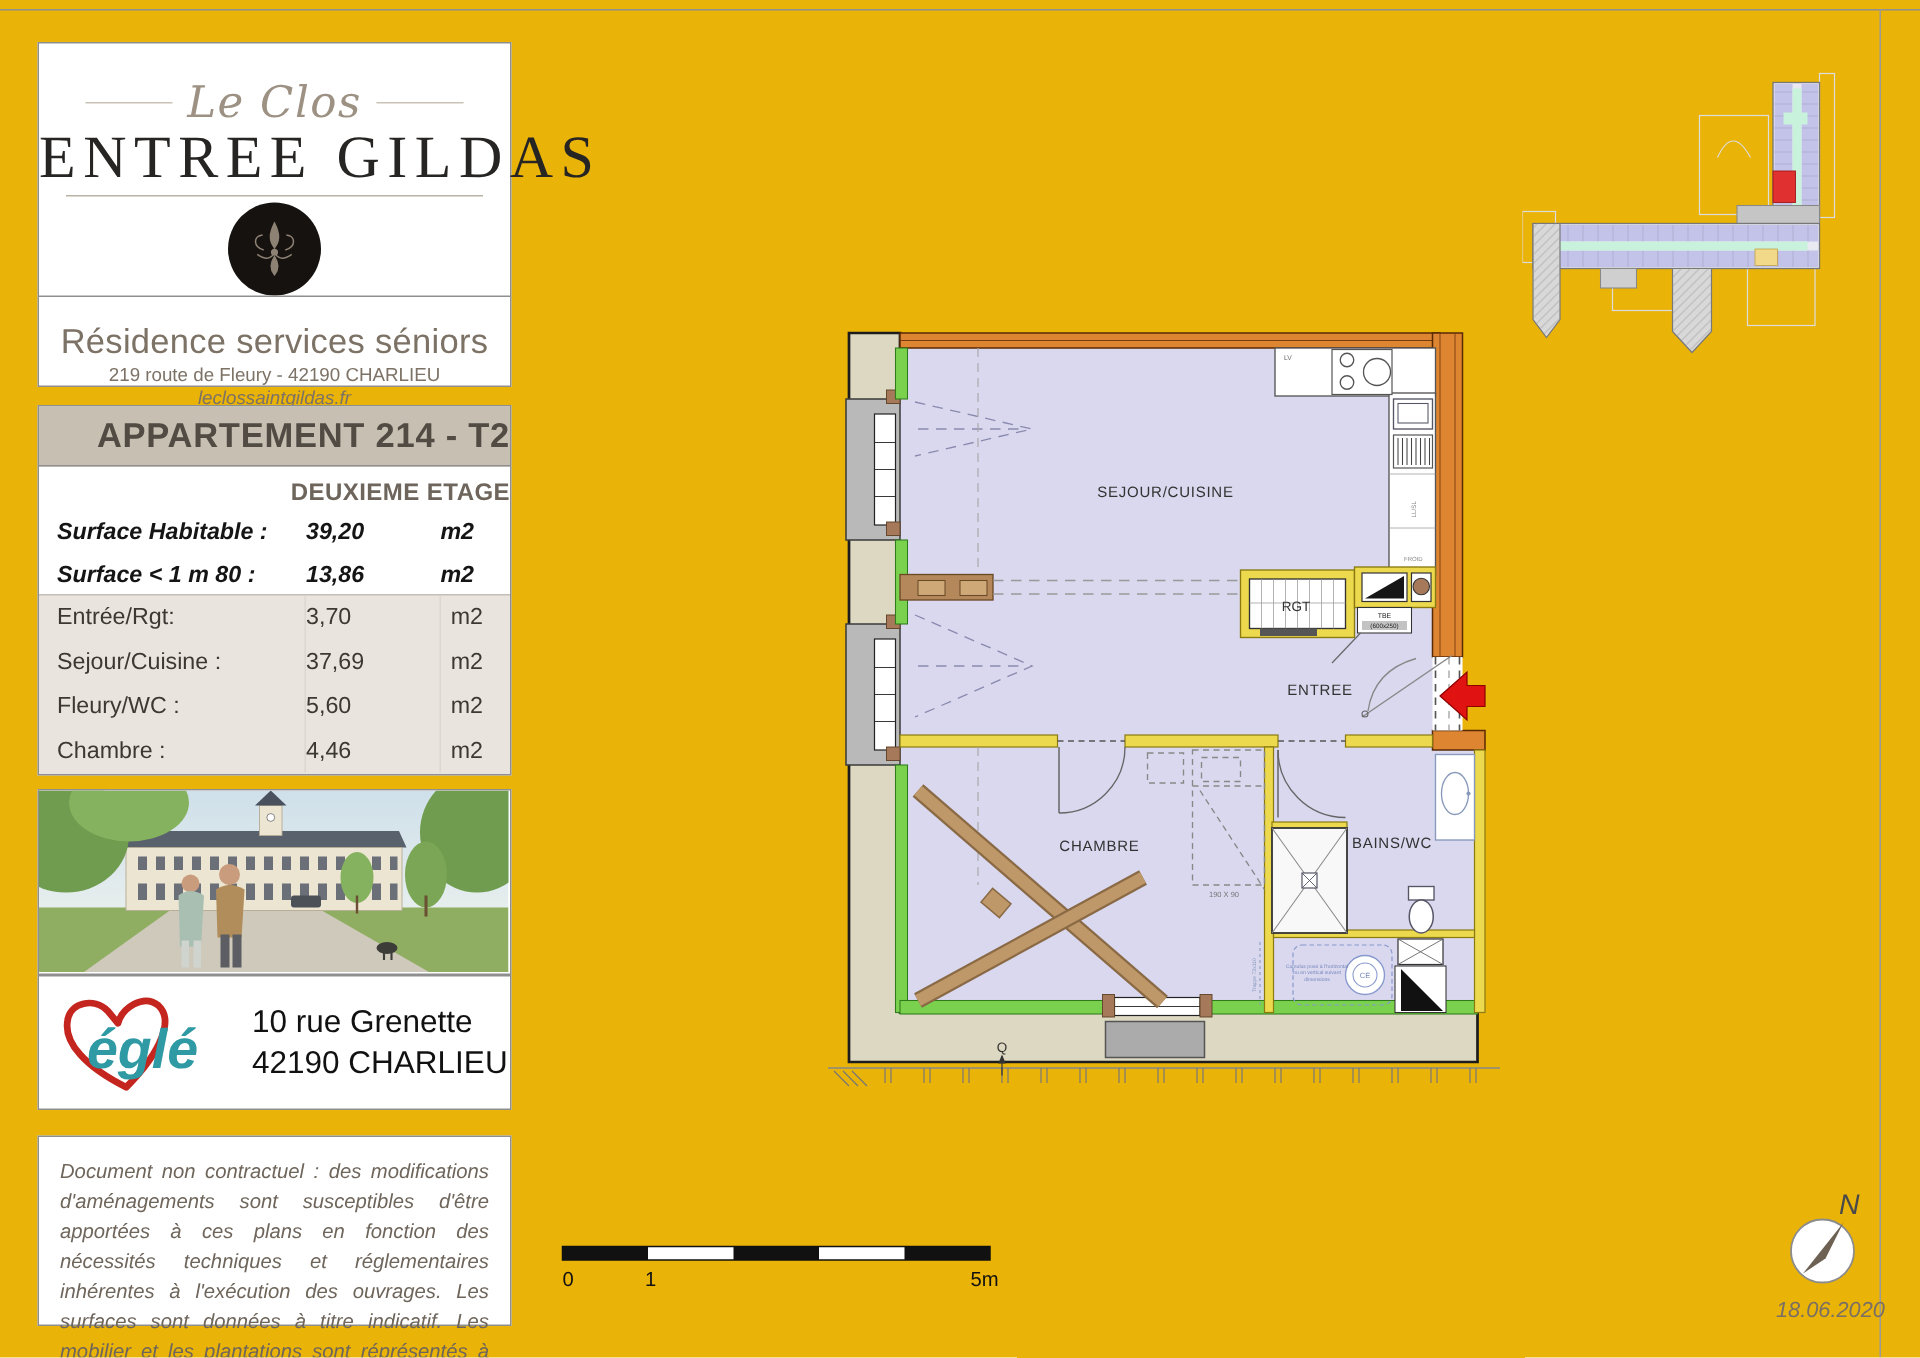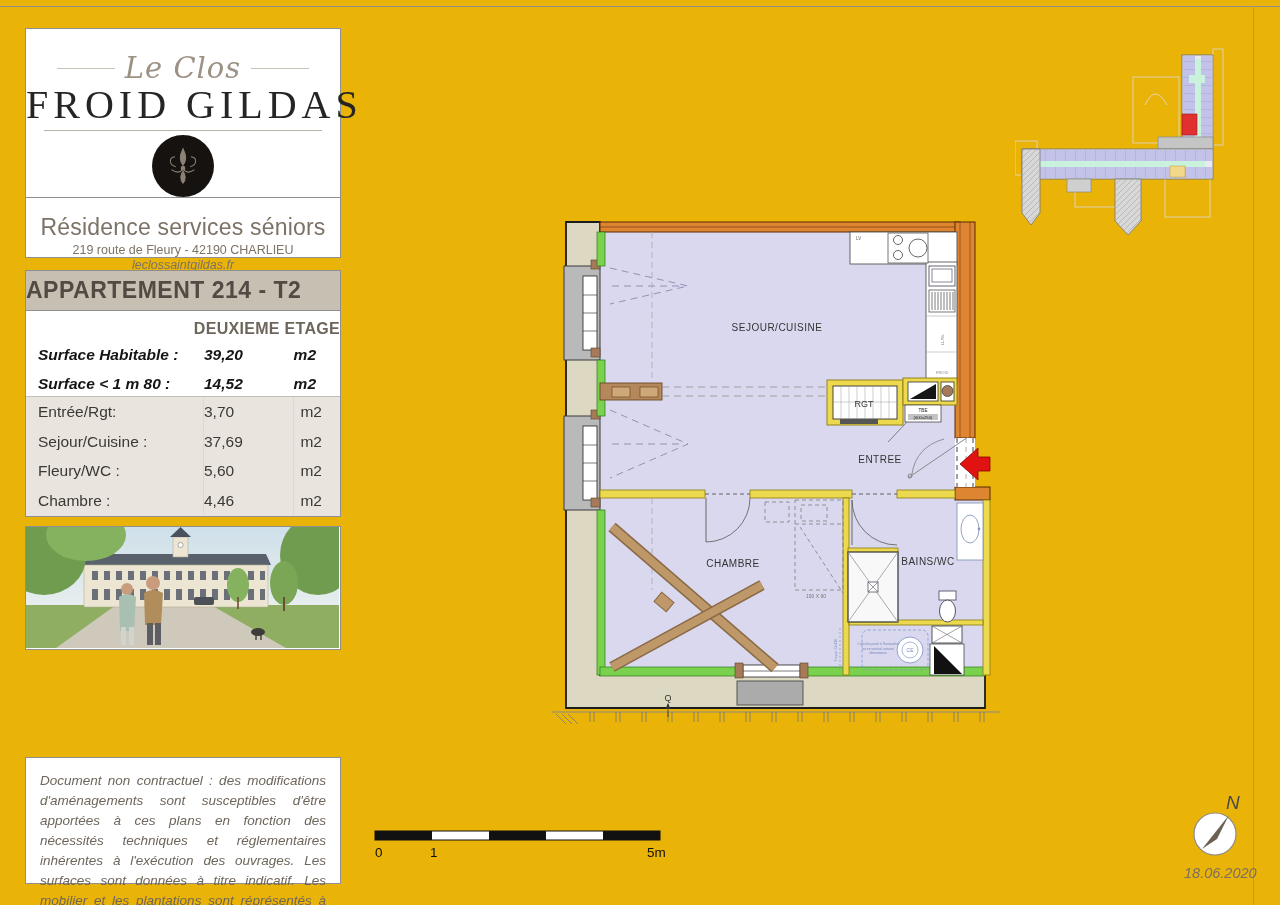--- a/index.html
+++ b/index.html
@@ -22,21 +22,21 @@
           display:flex;align-items:center;justify-content:center;}
   .residence-sec{position:absolute;left:0;right:0;top:168px;bottom:0;border-top:1.5px solid #8f8f8f;
                  padding-top:16px;}
   .res-title{font-size:23px;color:#7c7265;letter-spacing:0.2px;}
   .res-addr{font-size:12.5px;color:#7c7265;margin-top:2px;}
   .res-web{font-size:12.5px;color:#7c7265;font-style:italic;margin-top:1px;text-align:center;}
 
   
   .apt-box{top:270px;height:247px;}
   .apt-header{height:39px;line-height:39px;background:#c6bfb2;border-bottom:1.5px solid #8f8f8f;
-              text-align:left;font-size:23px;font-weight:bold;color:#514b43;letter-spacing:0.5px;}
+              text-align:right;font-size:23px;font-weight:bold;color:#514b43;letter-spacing:0.5px;}
   .apt-floor{text-align:right;font-size:16px;font-weight:bold;color:#6e665c;margin-top:9px;letter-spacing:0.3px;}
   .srow{position:relative;height:29px;line-height:29px;font-size:15.5px;}
   .srow .lab{position:absolute;left:12px;}
   .srow .val{position:absolute;right:66px;width:70px;text-align:left;}
   .srow .unit{position:absolute;right:24px;}
   .surface-rows{margin-top:2px;}
   .surface-rows .srow{font-style:italic;font-weight:bold;color:#151515;}
   .room-rows{position:absolute;left:0;right:0;bottom:0;height:119px;background:#e9e5de;border-top:1px solid #c4bfb6;}
   .room-rows .srow{height:29.5px;line-height:29.5px;color:#3c3833;}
   .room-rows .srow .val{border-left:1px solid #dcd7cf;}
@@ -63,21 +63,21 @@
 <div id="canvas">
   <div class="frame-top"></div>
   <div class="frame-right"></div>
 
   <div class="box logo-box">
     <div class="leclos">
       <span class="rule"></span>
       <span class="script">Le Clos</span>
       <span class="rule"></span>
     </div>
-    <div class="gildas">FROID GILDAS</div>
+    <div class="gildas">ENTREE GILDAS</div>
     <div class="gildas-rule"></div>
     <div class="emblem">
       <svg width="46" height="46" viewBox="0 0 64 64">
         <g stroke="#8d8273" fill="#8d8273" stroke-width="1.4">
           <path d="M32 8 C27 18 27 24 32 31 C37 24 37 18 32 8 Z"></path>
           <circle cx="32" cy="35" r="2.6"></circle>
           <path d="M32 39 C28 45 28 51 32 56 C36 51 36 45 32 39 Z"></path>
           <path d="M22 33 C12 30 12 20 21 19" fill="none"></path>
           <path d="M42 33 C52 30 52 20 43 19" fill="none"></path>
           <path d="M16 37 Q26 44 31 37" fill="none"></path>
@@ -96,21 +96,21 @@
     <div class="apt-header">APPARTEMENT 214 - T2</div>
     <div class="apt-floor">DEUXIEME ETAGE</div>
     <div class="surface-rows">
       <div class="srow">
         <span class="lab">Surface Habitable :</span>
         <span class="val">39,20</span>
         <span class="unit">m2</span>
       </div>
       <div class="srow">
         <span class="lab">Surface &lt; 1 m 80 :</span>
-        <span class="val">14,52</span>
+        <span class="val">13,86</span>
         <span class="unit">m2</span>
       </div>
     </div>
     <div class="room-rows">
       <div class="srow">
         <span class="lab">Entrée/Rgt:</span>
         <span class="val">3,70</span>
         <span class="unit">m2</span>
       </div>
       <div class="srow">
@@ -198,20 +198,32 @@
         <path d="M118 66 Q127 60 137 66 L135 98 L119 98 Z" fill="#b08d5a"></path>
         <rect x="121" y="96" width="6" height="22" fill="#5c5e63"></rect>
           <rect x="129" y="96" width="6" height="22" fill="#5c5e63"></rect>
       </g>
       <ellipse cx="232" cy="105" rx="7" ry="4" fill="#3c3c38"></ellipse>
       <line x1="230" y1="108" x2="230" y2="113" stroke="#3c3c38" stroke-width="1.4"></line>
       <line x1="235" y1="108" x2="235" y2="113" stroke="#3c3c38" stroke-width="1.4"></line>
     </svg>
   </div>
 
+  <div class="box agency-box">
+    <svg width="140" height="80" viewBox="0 0 140 80">
+      <g transform="rotate(-6 55 40)">
+        <path d="M55 70 C30 54 16 36 21 21 C24 10 40 8 48 18 L54 27 C58 17 73 9 82 18 C91 28 82 48 55 70 Z" fill="none" stroke="#c5251f" stroke-width="4.5" stroke-linejoin="round"></path>
+      </g>
+      <text x="32" y="57" font-family="DejaVu Serif, serif" font-style="italic" font-weight="bold" font-size="37" fill="#2f9aa3">églé</text>
+    </svg>
+    <div class="agency-addr">
+      <div>10 rue Grenette</div>
+      <div>42190 CHARLIEU</div>
+    </div>
+  </div>
 
   <div class="box disclaimer-box">
     <div class="disclaimer-text">Document non contractuel : des modifications d'aménagements sont susceptibles d'être apportées à ces plans en fonction des nécessités techniques et réglementaires inhérentes à l'exécution des ouvrages. Les surfaces sont données à titre indicatif. Les mobilier et les plantations sont réprésentés à titre indicatif.</div>
   </div>
 
   <svg class="plan-svg" width="448" height="525" viewBox="552 208 448 525">
 
     <path d="M566 222 L600 222 L600 675 L985 675 L985 708 L566 708 Z" fill="#ddd8c1" stroke="#1c1c1c" stroke-width="1.8"></path>
 
     <line x1="552" y1="712" x2="1000" y2="712" stroke="#888" stroke-width="1"></line>

